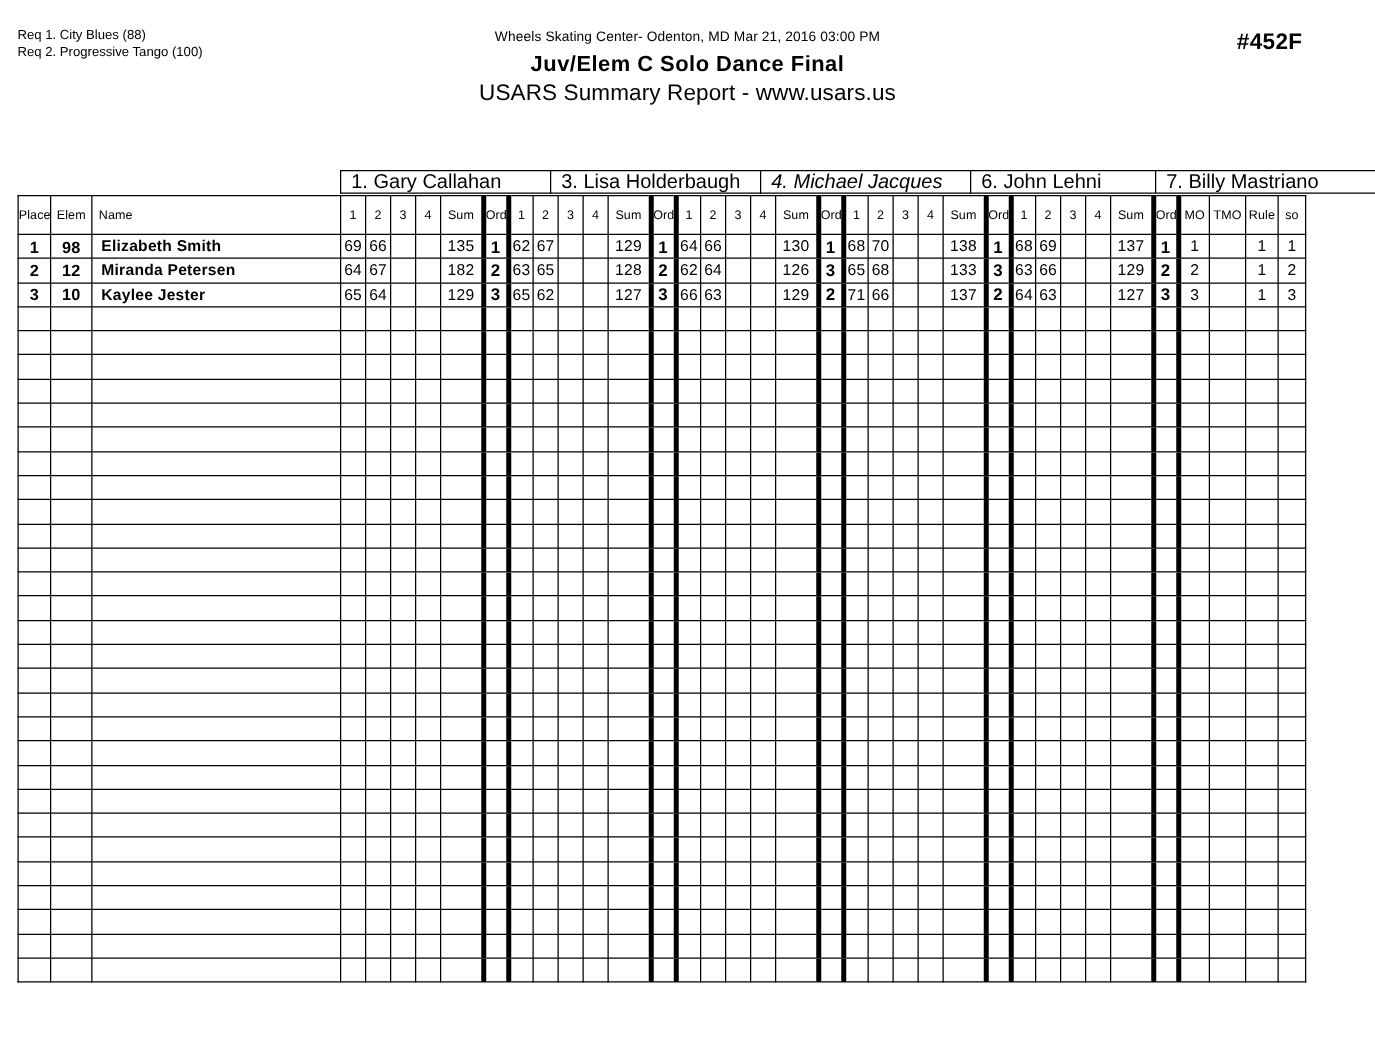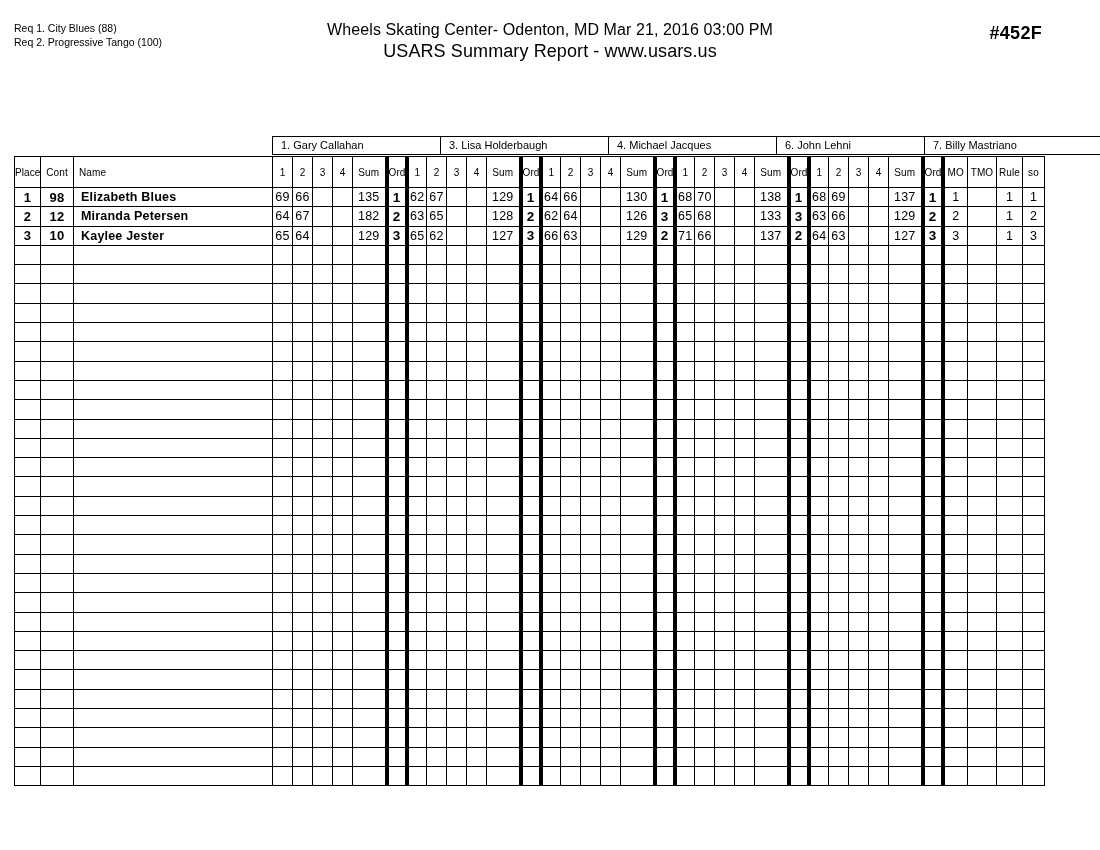--- a/index.html
+++ b/index.html
@@ -35,21 +35,21 @@
     width: 1100px;
     text-align: center;
   }
   #event-title {
     font-size: 17.5px;
     font-weight: bold;
     line-height: 21px;
     letter-spacing: 0.1px;
   }
   #venue-line {
-    font-size: 16px;
+    font-size: 11px;
     line-height: 20px;
     letter-spacing: 0.1px;
   }
   #category-title {
     font-size: 17.5px;
     font-weight: bold;
     line-height: 23px;
     letter-spacing: 0.4px;
   }
   #report-line {
@@ -82,21 +82,21 @@
     display: flex;
     height: 19px;
     width: 934px;
     margin-left: 258px;
     box-sizing: border-box;
   }
   .judge-cell {
     border: 1px solid #000;
     border-right: none;
     box-sizing: border-box;
-    font-size: 11px;
+    font-size: 16px;
     line-height: 17px;
     padding-left: 8px;
     white-space: nowrap;
     overflow: hidden;
   }
   .judge-cell:last-child { border-right: 1px solid #000; }
 
   
   table.grid {
     border-collapse: collapse;
@@ -195,31 +195,32 @@
 </head>
 <body>
 
 <div id="req-block">
   <span class="req-line">Req  1.   City Blues (88)</span>
   <span class="req-line">Req  2.   Progressive Tango (100)</span>
 </div>
 
 <div id="title-block">
   <div id="venue-line">Wheels Skating Center- Odenton, MD   Mar 21, 2016  03:00 PM</div>
+  <div id="category-title">Juv/Elem C Solo Dance Final</div>
   <div id="report-line">USARS Summary Report - www.usars.us</div>
 </div>
 
 <div id="event-number">#452F</div>
 
 <div id="sheet">
 
   <div id="judge-band">
       <div class="judge-cell" style="width: 168px;">1.  Gary Callahan</div>
       <div class="judge-cell" style="width: 168px;">3.  Lisa Holderbaugh</div>
-      <div class="judge-cell" style="width: 168px;">4.  Michael Jacques</div>
+      <div class="judge-cell" style="width: 168px; font-style: italic;">4.  Michael Jacques</div>
       <div class="judge-cell" style="width: 148px;">6.  John Lehni</div>
       <div class="judge-cell" style="width: 192px;">7.  Billy Mastriano</div>
     </div>
 
   <table class="grid">
     <colgroup id="cols">
         <col class="c-place">
         <col class="c-cont">
         <col class="c-name">
         <col class="c-s">
@@ -253,21 +254,21 @@
         <col class="c-sum">
         <col class="c-ord">
         <col class="c-mo">
         <col class="c-tmo">
         <col class="c-rule">
         <col class="c-so">
       </colgroup>
     <thead id="grid-head">
         <tr class="hdr">
           <td>Place</td>
-          <td>Cont</td>
+          <td>Elem</td>
           <td class="name-h">Name</td>
           <td>1</td>
           <td>2</td>
           <td>3</td>
           <td>4</td>
           <td>Sum</td>
           <td class="ord-h">Ord</td>
           <td>1</td>
           <td>2</td>
           <td>3</td>
@@ -295,21 +296,21 @@
           <td>MO</td>
           <td>TMO</td>
           <td>Rule</td>
           <td>so</td>
         </tr>
       </thead>
     <tbody id="grid-body">
         <tr class="data">
           <td class="place">1</td>
           <td class="cont">98</td>
-          <td class="name-c">Elizabeth Blues</td>
+          <td class="name-c">Elizabeth Smith</td>
           <td class="score">69</td>
           <td class="score">66</td>
           <td class="score"></td>
           <td class="score"></td>
           <td class="sum">135</td>
           <td class="ord">1</td>
           <td class="score">62</td>
           <td class="score">67</td>
           <td class="score"></td>
           <td class="score"></td>

